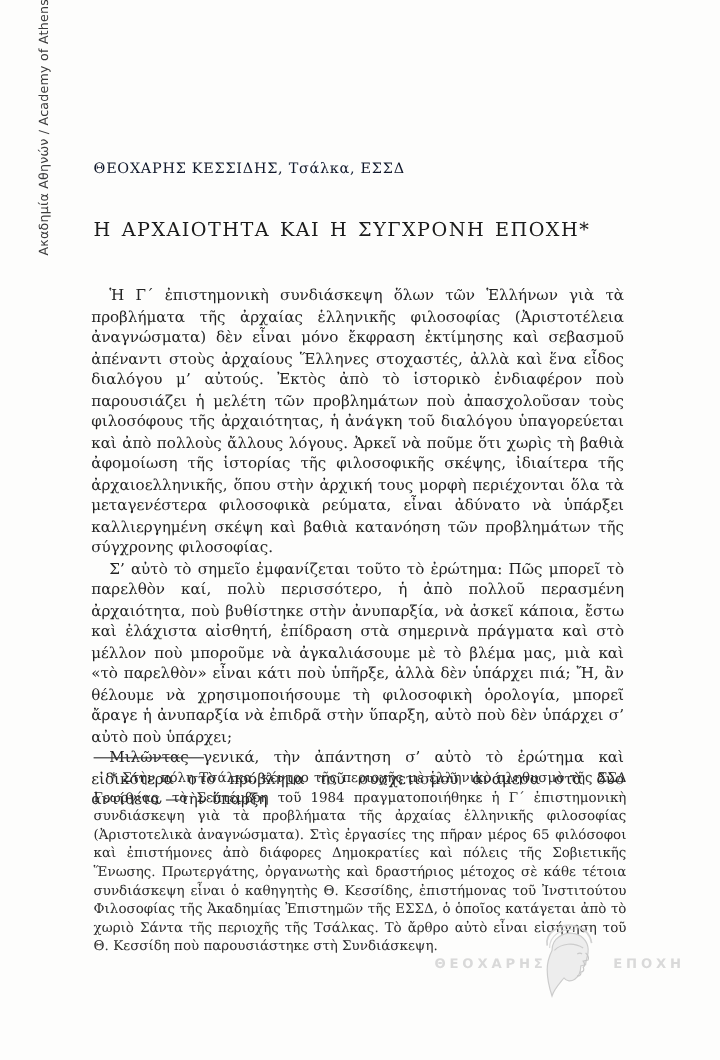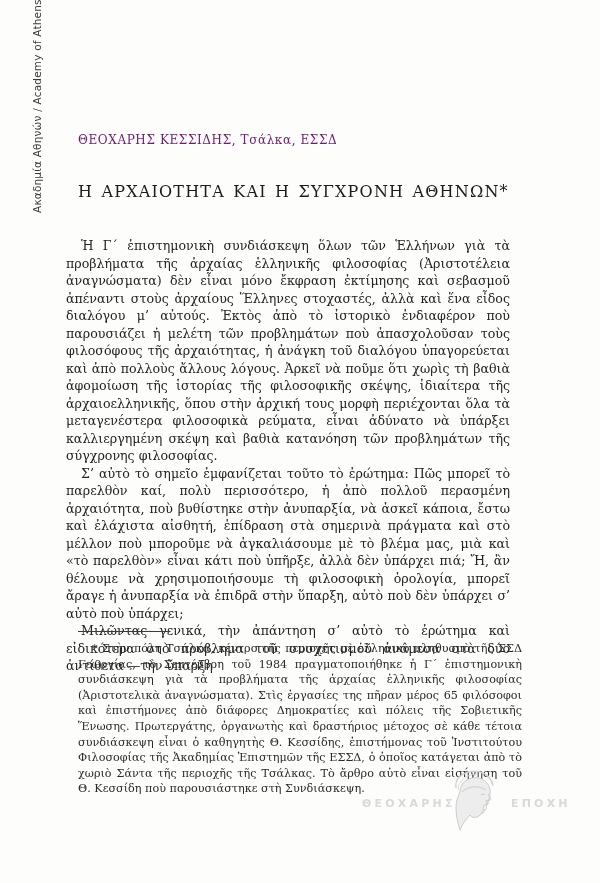--- a/index.html
+++ b/index.html
@@ -28,38 +28,38 @@
     letter-spacing: 0.2px;
     color: #3a3a3a;
   }
 
   .author-line {
     position: absolute;
     left: 78px;
     top: 133px;
     font-size: 12px;
     letter-spacing: 0.6px;
-    color: #701a75;
+    color: #0f172a;
   }
 
   .article-title {
     position: absolute;
     left: 78px;
     top: 182px;
     font-size: 16px;
     letter-spacing: 1.2px;
     word-spacing: 2px;
     font-weight: normal;
     color: #1b1b1b;
     margin: 0;
   }
 
   .article-body {
     position: absolute;
-    left: 66px;
+    left: 76px;
     top: 237px;
     width: 444px;
     font-size: 12.6px;
     line-height: 17.5px;
     text-align: justify;
     color: #232323;
   }
   .article-body p { margin: 0; text-indent: 15px; }
 
   .footnote-rule {
@@ -106,21 +106,21 @@
 </style>
 </head>
 <body>
 
 <div class="page">
 
   <div class="vertical-credit">Ακαδημία Αθηνών / Academy of Athens</div>
 
   <div class="author-line">ΘΕΟΧΑΡΗΣ ΚΕΣΣΙΔΗΣ, Τσάλκα, ΕΣΣΔ</div>
 
-  <h1 class="article-title">Η ΑΡΧΑΙΟΤΗΤΑ ΚΑΙ Η ΣΥΓΧΡΟΝΗ ΑΘΗΝΩΝ*</h1>
+  <h1 class="article-title">Η ΑΡΧΑΙΟΤΗΤΑ ΚΑΙ Η ΣΥΓΧΡΟΝΗ ΕΠΟΧΗ*</h1>
 
   <div class="article-body">
     <p>Ἡ Γ΄ ἐπιστημονικὴ συνδιάσκεψη ὅλων τῶν Ἑλλήνων γιὰ τὰ προβλήματα τῆς ἀρχαίας ἑλληνικῆς φιλοσοφίας (Ἀριστοτέλεια ἀναγνώσματα) δὲν εἶναι μόνο ἔκφραση ἐκτίμησης καὶ σεβασμοῦ ἀπέναντι στοὺς ἀρχαίους Ἕλληνες στοχαστές, ἀλλὰ καὶ ἕνα εἶδος διαλόγου μ’ αὐτούς. Ἐκτὸς ἀπὸ τὸ ἱστορικὸ ἐνδιαφέρον ποὺ παρουσιάζει ἡ μελέτη τῶν προβλημάτων ποὺ ἀπασχολοῦσαν τοὺς φιλοσόφους τῆς ἀρχαιότητας, ἡ ἀνάγκη τοῦ διαλόγου ὑπαγορεύεται καὶ ἀπὸ πολλοὺς ἄλλους λόγους. Ἀρκεῖ νὰ ποῦμε ὅτι χωρὶς τὴ βαθιὰ ἀφομοίωση τῆς ἱστορίας τῆς φιλοσοφικῆς σκέψης, ἰδιαίτερα τῆς ἀρχαιοελληνικῆς, ὅπου στὴν ἀρχική τους μορφὴ περιέχονται ὅλα τὰ μεταγενέστερα φιλοσοφικὰ ρεύματα, εἶναι ἀδύνατο νὰ ὑπάρξει καλλιεργημένη σκέψη καὶ βαθιὰ κατανόηση τῶν προβλημάτων τῆς σύγχρονης φιλοσοφίας.</p>
     <p>Σ’ αὐτὸ τὸ σημεῖο ἐμφανίζεται τοῦτο τὸ ἐρώτημα: Πῶς μπορεῖ τὸ παρελθὸν καί, πολὺ περισσότερο, ἡ ἀπὸ πολλοῦ περασμένη ἀρχαιότητα, ποὺ βυθίστηκε στὴν ἀνυπαρξία, νὰ ἀσκεῖ κάποια, ἔστω καὶ ἐλάχιστα αἰσθητή, ἐπίδραση στὰ σημερινὰ πράγματα καὶ στὸ μέλλον ποὺ μποροῦμε νὰ ἀγκαλιάσουμε μὲ τὸ βλέμα μας, μιὰ καὶ «τὸ παρελθὸν» εἶναι κάτι ποὺ ὑπῆρξε, ἀλλὰ δὲν ὑπάρχει πιά; Ἤ, ἂν θέλουμε νὰ χρησιμοποιήσουμε τὴ φιλοσοφικὴ ὁρολογία, μπορεῖ ἄραγε ἡ ἀνυπαρξία νὰ ἐπιδρᾶ στὴν ὕπαρξη, αὐτὸ ποὺ δὲν ὑπάρχει σ’ αὐτὸ ποὺ ὑπάρχει;</p>
     <p>Μιλῶντας γενικά, τὴν ἀπάντηση σ’ αὐτὸ τὸ ἐρώτημα καὶ εἰδικότερα στὸ πρόβλημα τοῦ συσχετισμοῦ ἀνάμεσα στὰ δύο ἀντίθετα —τὴν ὕπαρξη</p>
   </div>
 
   <div class="footnote-rule"></div>
 
   <div class="footnote-text">* Στὴν πόλη Τσάλκα, κέντρο τῆς περιοχῆς μὲ ἑλληνικὸ πληθυσμὸ τῆς ΣΣΔ Γεωργίας, τὸ Σεπτέμβρη τοῦ 1984 πραγματοποιήθηκε ἡ Γ΄ ἐπιστημονικὴ συνδιάσκεψη γιὰ τὰ προβλήματα τῆς ἀρχαίας ἑλληνικῆς φιλοσοφίας (Ἀριστοτελικὰ ἀναγνώσματα). Στὶς ἐργασίες της πῆραν μέρος 65 φιλόσοφοι καὶ ἐπιστήμονες ἀπὸ διάφορες Δημοκρατίες καὶ πόλεις τῆς Σοβιετικῆς Ἕνωσης. Πρωτεργάτης, ὀργανωτὴς καὶ δραστήριος μέτοχος σὲ κάθε τέτοια συνδιάσκεψη εἶναι ὁ καθηγητὴς Θ. Κεσσίδης, ἐπιστήμονας τοῦ Ἰνστιτούτου Φιλοσοφίας τῆς Ἀκαδημίας Ἐπιστημῶν τῆς ΕΣΣΔ, ὁ ὁποῖος κατάγεται ἀπὸ τὸ χωριὸ Σάντα τῆς περιοχῆς τῆς Τσάλκας. Τὸ ἄρθρο αὐτὸ εἶναι εἰσήγηση τοῦ Θ. Κεσσίδη ποὺ παρουσιάστηκε στὴ Συνδιάσκεψη.</div>

